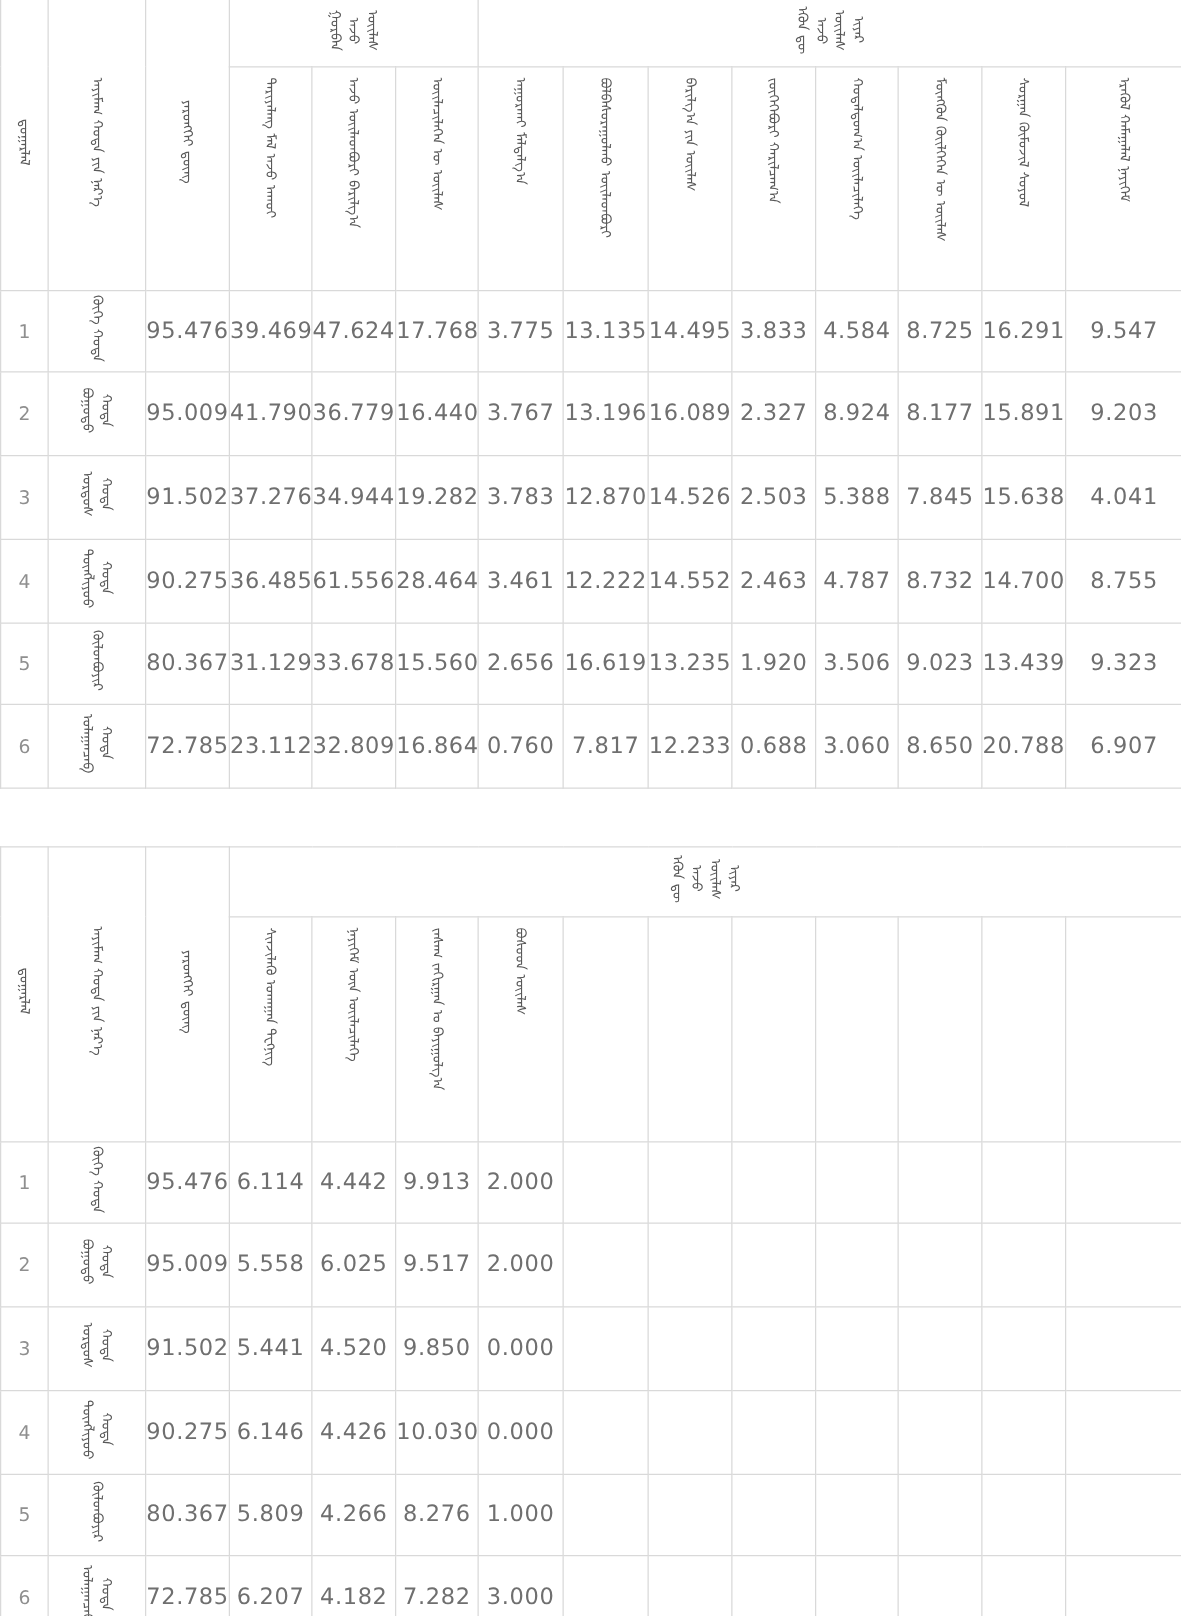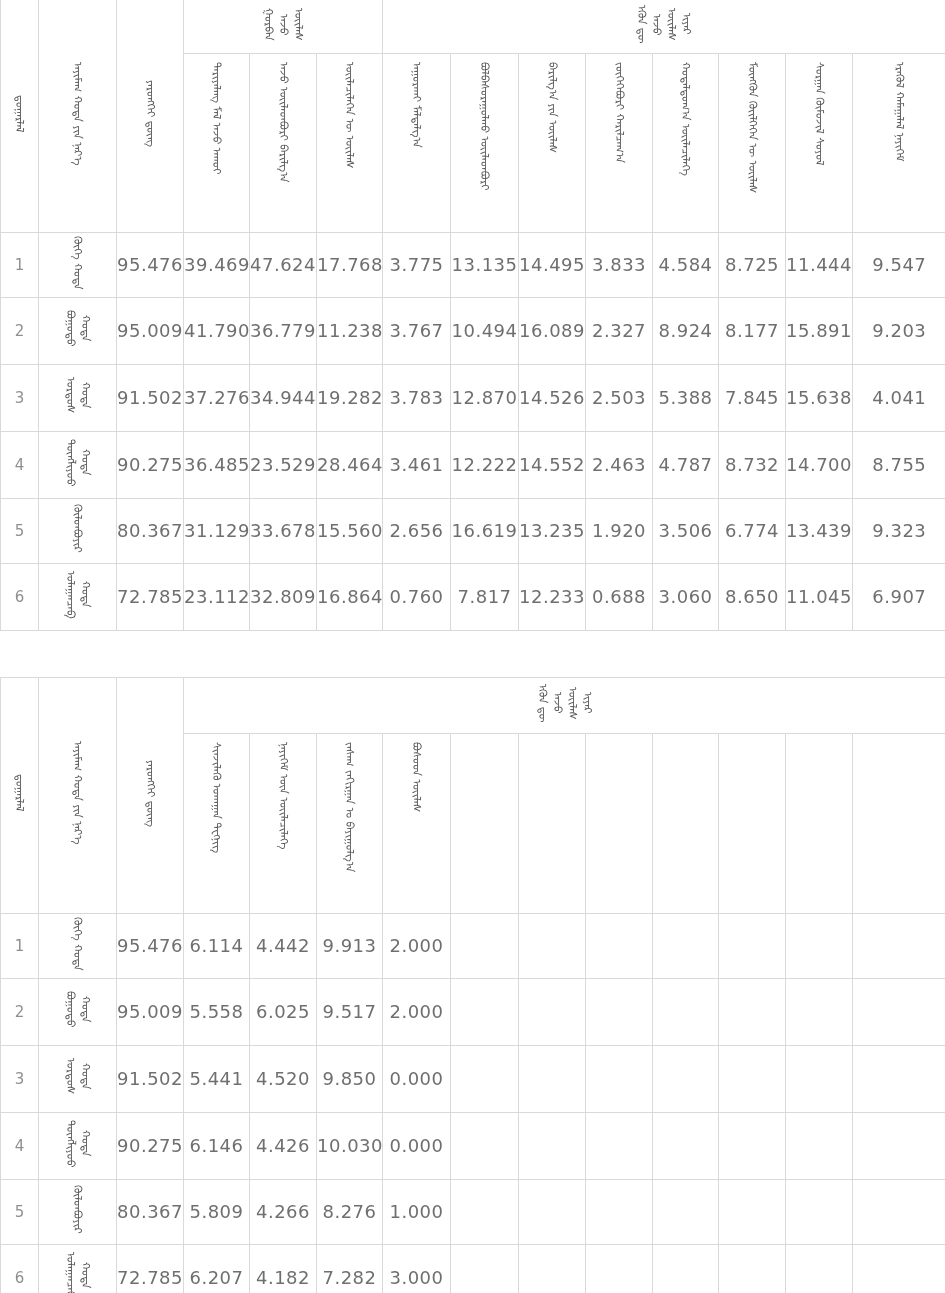--- a/index.html
+++ b/index.html
@@ -68,32 +68,32 @@
     <td class="num">95.476</td>
     <td class="num">39.469</td>
     <td class="num">47.624</td>
     <td class="num">17.768</td>
     <td class="num">3.775</td>
     <td class="num">13.135</td>
     <td class="num">14.495</td>
     <td class="num">3.833</td>
     <td class="num">4.584</td>
     <td class="num">8.725</td>
-    <td class="num">11.444</td>
+    <td class="num">16.291</td>
     <td class="num">9.547</td>
   </tr>
   <tr style="height:65px">
     <td class="no">2</td>
     <td class="name"><span class="vt">ᠪᠤᠭᠤᠲᠤ ᠬᠣᠲᠠ</span></td>
     <td class="num">95.009</td>
     <td class="num">41.790</td>
     <td class="num">36.779</td>
-    <td class="num">11.238</td>
+    <td class="num">16.440</td>
     <td class="num">3.767</td>
-    <td class="num">10.494</td>
+    <td class="num">13.196</td>
     <td class="num">16.089</td>
     <td class="num">2.327</td>
     <td class="num">8.924</td>
     <td class="num">8.177</td>
     <td class="num">15.891</td>
     <td class="num">9.203</td>
   </tr>
   <tr style="height:65px">
     <td class="no">3</td>
     <td class="name"><span class="vt">ᠣᠷᠳᠣᠰ ᠬᠣᠲᠠ</span></td>
@@ -108,21 +108,21 @@
     <td class="num">5.388</td>
     <td class="num">7.845</td>
     <td class="num">15.638</td>
     <td class="num">4.041</td>
   </tr>
   <tr style="height:65px">
     <td class="no">4</td>
     <td class="name"><span class="vt">ᠲᠦᠩᠯᠢᠶᠣᠣ ᠬᠣᠲᠠ</span></td>
     <td class="num">90.275</td>
     <td class="num">36.485</td>
-    <td class="num">23.529</td>
+    <td class="num">61.556</td>
     <td class="num">28.464</td>
     <td class="num">3.461</td>
     <td class="num">12.222</td>
     <td class="num">14.552</td>
     <td class="num">2.463</td>
     <td class="num">4.787</td>
     <td class="num">8.732</td>
     <td class="num">14.700</td>
     <td class="num">8.755</td>
   </tr>
@@ -131,38 +131,38 @@
     <td class="name"><span class="vt">ᠬᠥᠯᠥᠨᠪᠤᠶᠢᠷ</span></td>
     <td class="num">80.367</td>
     <td class="num">31.129</td>
     <td class="num">33.678</td>
     <td class="num">15.560</td>
     <td class="num">2.656</td>
     <td class="num">16.619</td>
     <td class="num">13.235</td>
     <td class="num">1.920</td>
     <td class="num">3.506</td>
-    <td class="num">6.774</td>
+    <td class="num">9.023</td>
     <td class="num">13.439</td>
     <td class="num">9.323</td>
   </tr>
   <tr style="height:65px">
     <td class="no">6</td>
     <td class="name"><span class="vt">ᠤᠯᠠᠭᠠᠨᠴᠠᠪ ᠬᠣᠲᠠ</span></td>
     <td class="num">72.785</td>
     <td class="num">23.112</td>
     <td class="num">32.809</td>
     <td class="num">16.864</td>
     <td class="num">0.760</td>
     <td class="num">7.817</td>
     <td class="num">12.233</td>
     <td class="num">0.688</td>
     <td class="num">3.060</td>
     <td class="num">8.650</td>
-    <td class="num">11.045</td>
+    <td class="num">20.788</td>
     <td class="num">6.907</td>
   </tr>
 </tbody>
   </table>
 
 <div class="gap"></div>
 
 <table class="t2">
   <colgroup>
     <col style="width:38px">

